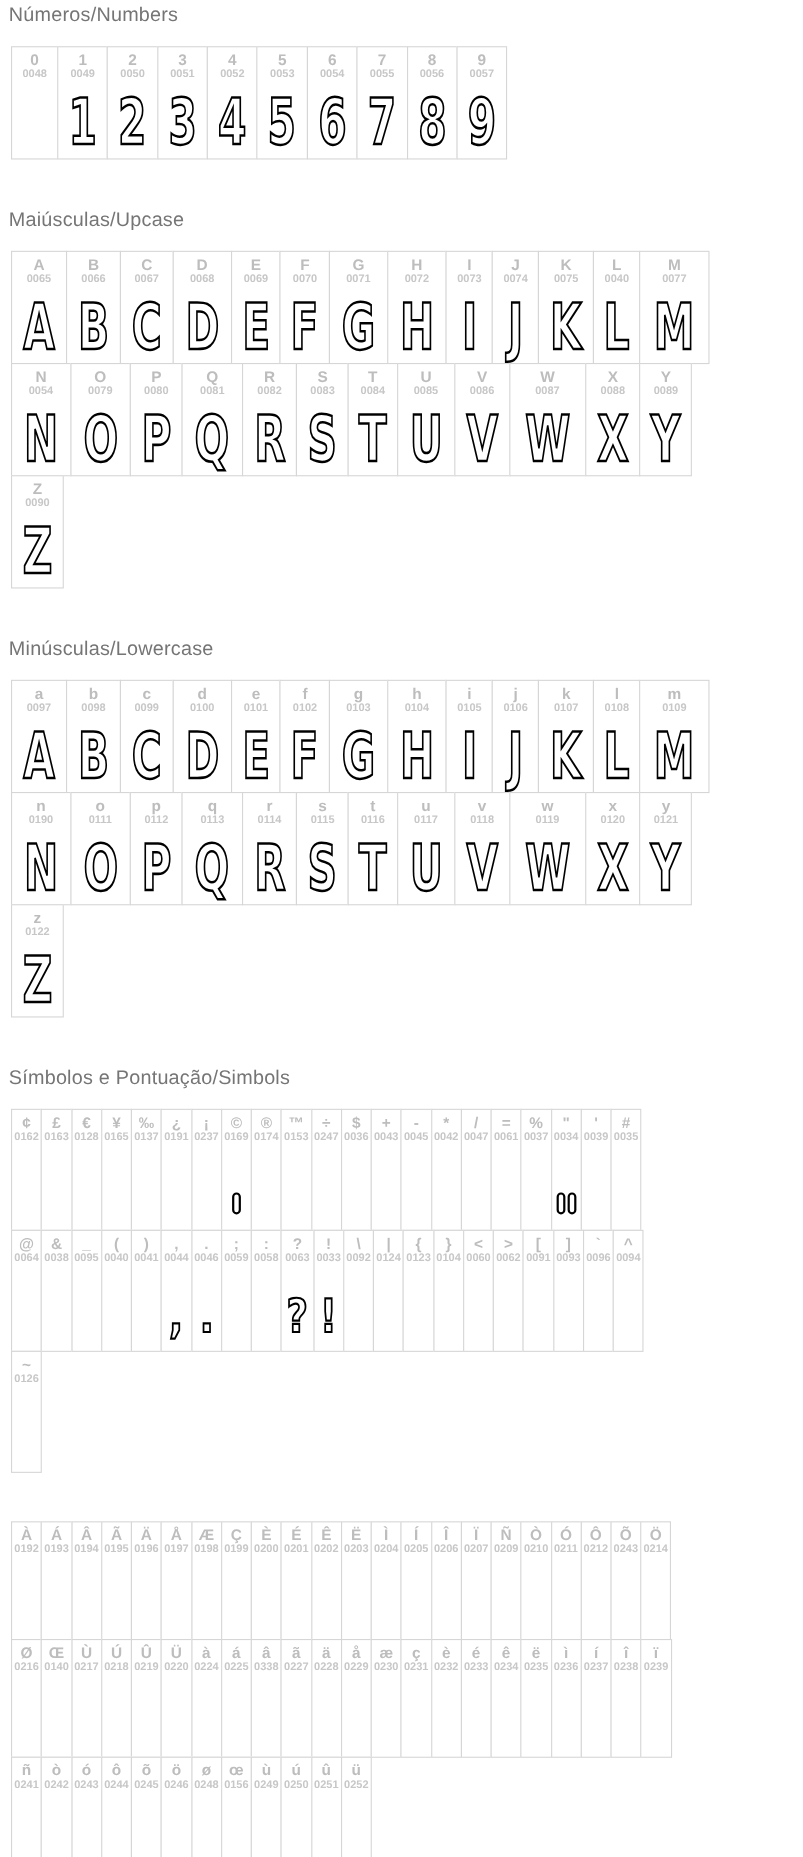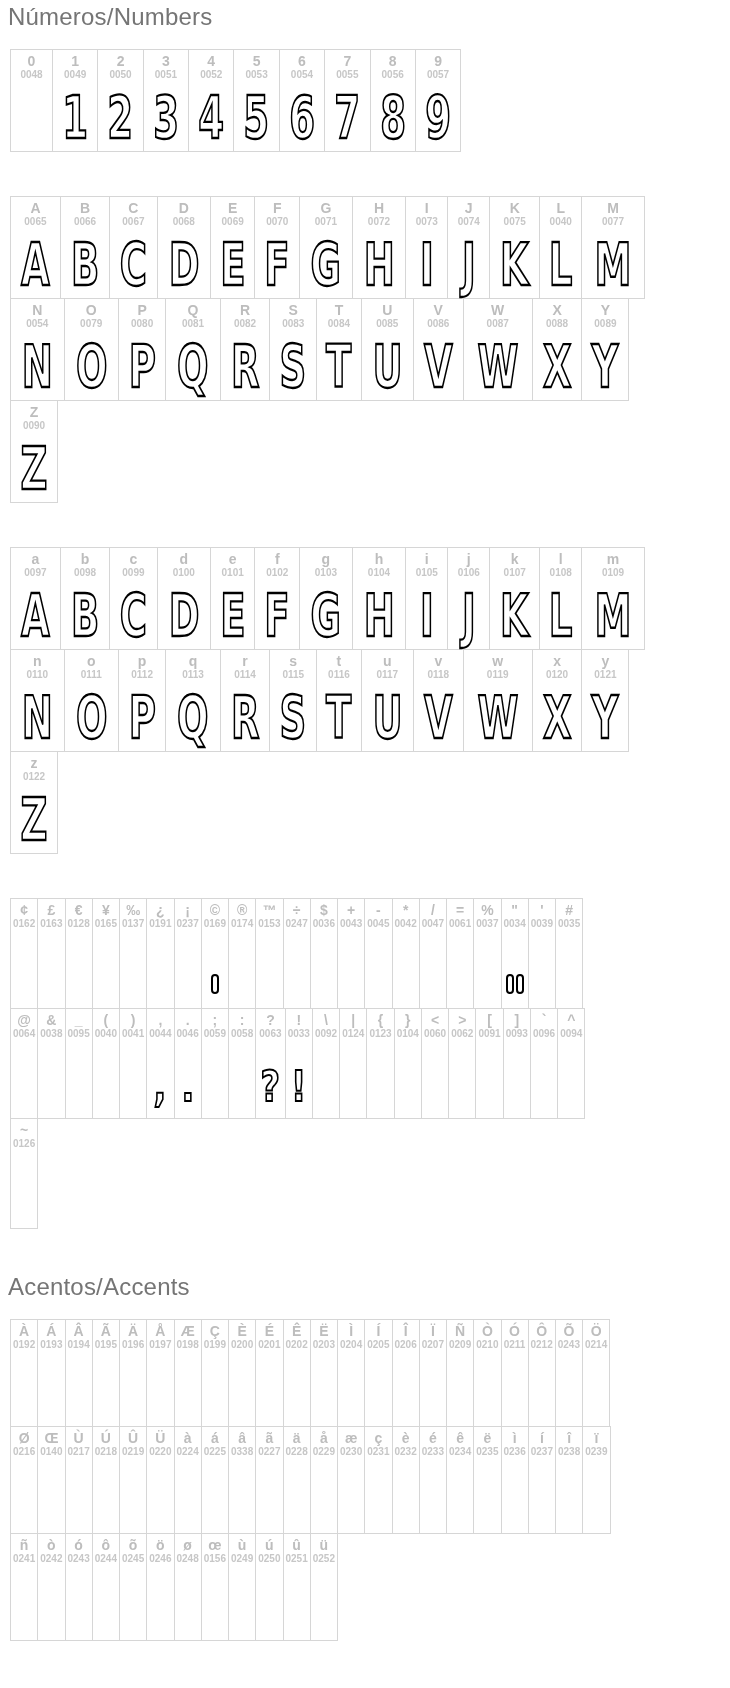--- a/index.html
+++ b/index.html
@@ -4,21 +4,21 @@
 <style>
   html,body{margin:0;padding:0;background:#ffffff;}
   body{
     width:730px;
     font-family:"Liberation Sans","DejaVu Sans",sans-serif;
     padding:3px 0 0 8px;
     box-sizing:border-box;
   }
   .section{margin:0 0 44px 0;}
   .section-title{
-    font-size:24px;
+    font-size:18px;
     font-weight:normal;
     color:#757575;
     margin:0 0 18px 0;
     letter-spacing:.2px;
   }
   .gtable{margin-left:2px;}
   .trow{display:flex;width:max-content;margin-top:-1px;}
   .gtable .trow:first-child{margin-top:0;}
   .cell{
     border:1px solid #d6d6d6;
@@ -146,20 +146,21 @@
             <div class="char-label">9</div>
             <div class="char-code">0057</div>
             <div class="glyph-area">
               <span class="glyph-text">9</span>
             </div>
           </div>
         </div>
       </div>
     </div>
     <div class="section sec-letters">
+      <h2 class="section-title">Maiúsculas/Upcase</h2>
       <div class="gtable">
         <div class="trow">
           <div class="cell">
             <div class="char-label">A</div>
             <div class="char-code">0065</div>
             <div class="glyph-area">
               <span class="glyph-text">A</span>
             </div>
           </div>
           <div class="cell">
@@ -338,20 +339,21 @@
             <div class="char-label">Z</div>
             <div class="char-code">0090</div>
             <div class="glyph-area">
               <span class="glyph-text">Z</span>
             </div>
           </div>
         </div>
       </div>
     </div>
     <div class="section sec-letters">
+      <h2 class="section-title">Minúsculas/Lowercase</h2>
       <div class="gtable">
         <div class="trow">
           <div class="cell">
             <div class="char-label">a</div>
             <div class="char-code">0097</div>
             <div class="glyph-area">
               <span class="glyph-text">A</span>
             </div>
           </div>
           <div class="cell">
@@ -435,21 +437,21 @@
             <div class="char-label">m</div>
             <div class="char-code">0109</div>
             <div class="glyph-area">
               <span class="glyph-text">M</span>
             </div>
           </div>
         </div>
         <div class="trow">
           <div class="cell">
             <div class="char-label">n</div>
-            <div class="char-code">0110</div>
+            <div class="char-code">0190</div>
             <div class="glyph-area">
               <span class="glyph-text">N</span>
             </div>
           </div>
           <div class="cell">
             <div class="char-label">o</div>
             <div class="char-code">0111</div>
             <div class="glyph-area">
               <span class="glyph-text">O</span>
             </div>
@@ -530,20 +532,21 @@
             <div class="char-label">z</div>
             <div class="char-code">0122</div>
             <div class="glyph-area">
               <span class="glyph-text">Z</span>
             </div>
           </div>
         </div>
       </div>
     </div>
     <div class="section sec-symbols">
+      <h2 class="section-title">Símbolos e Pontuação/Simbols</h2>
       <div class="gtable">
         <div class="trow">
           <div class="cell">
             <div class="char-label">¢</div>
             <div class="char-code">0162</div>
             <div class="glyph-area"></div>
           </div>
           <div class="cell">
             <div class="char-label">£</div>
             <div class="char-code">0163</div>
@@ -770,21 +773,20 @@
         <div class="trow">
           <div class="cell">
             <div class="char-label">~</div>
             <div class="char-code">0126</div>
             <div class="glyph-area"></div>
           </div>
         </div>
       </div>
     </div>
     <div class="section sec-accents">
-      <h2 class="section-title">Acentos/Accents</h2>
       <div class="gtable">
         <div class="trow">
           <div class="cell">
             <div class="char-label">À</div>
             <div class="char-code">0192</div>
             <div class="glyph-area"></div>
           </div>
           <div class="cell">
             <div class="char-label">Á</div>
             <div class="char-code">0193</div>

